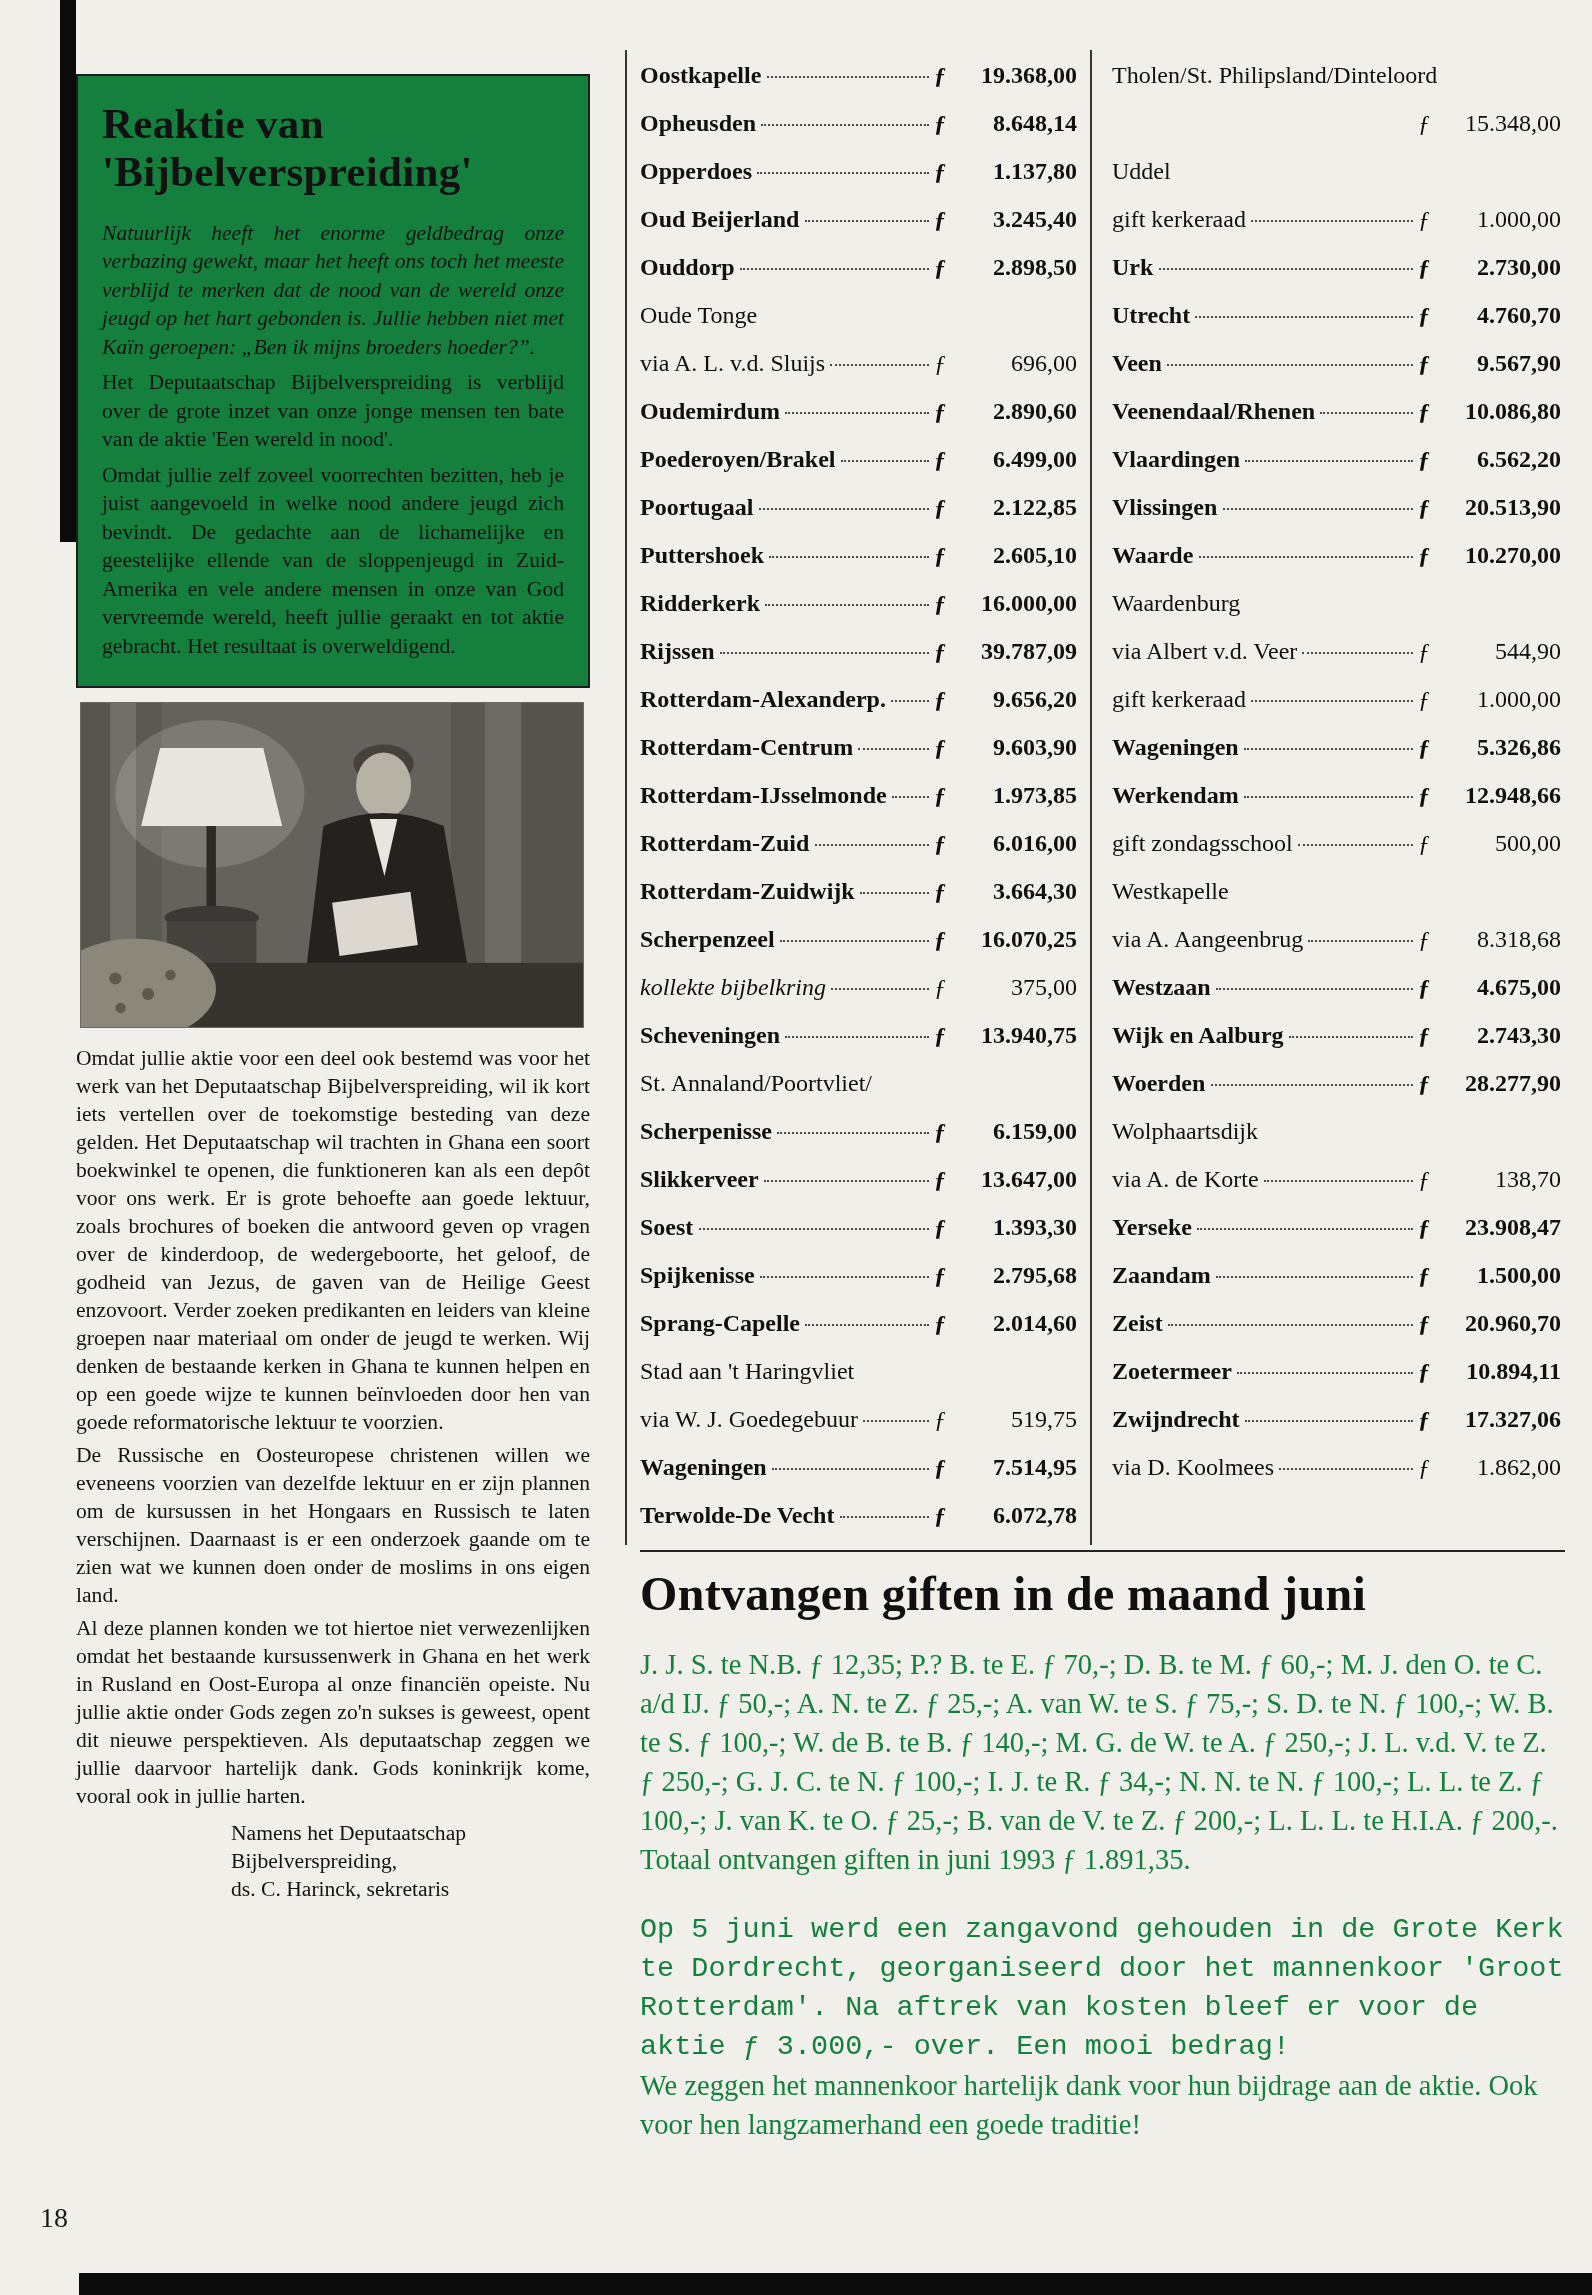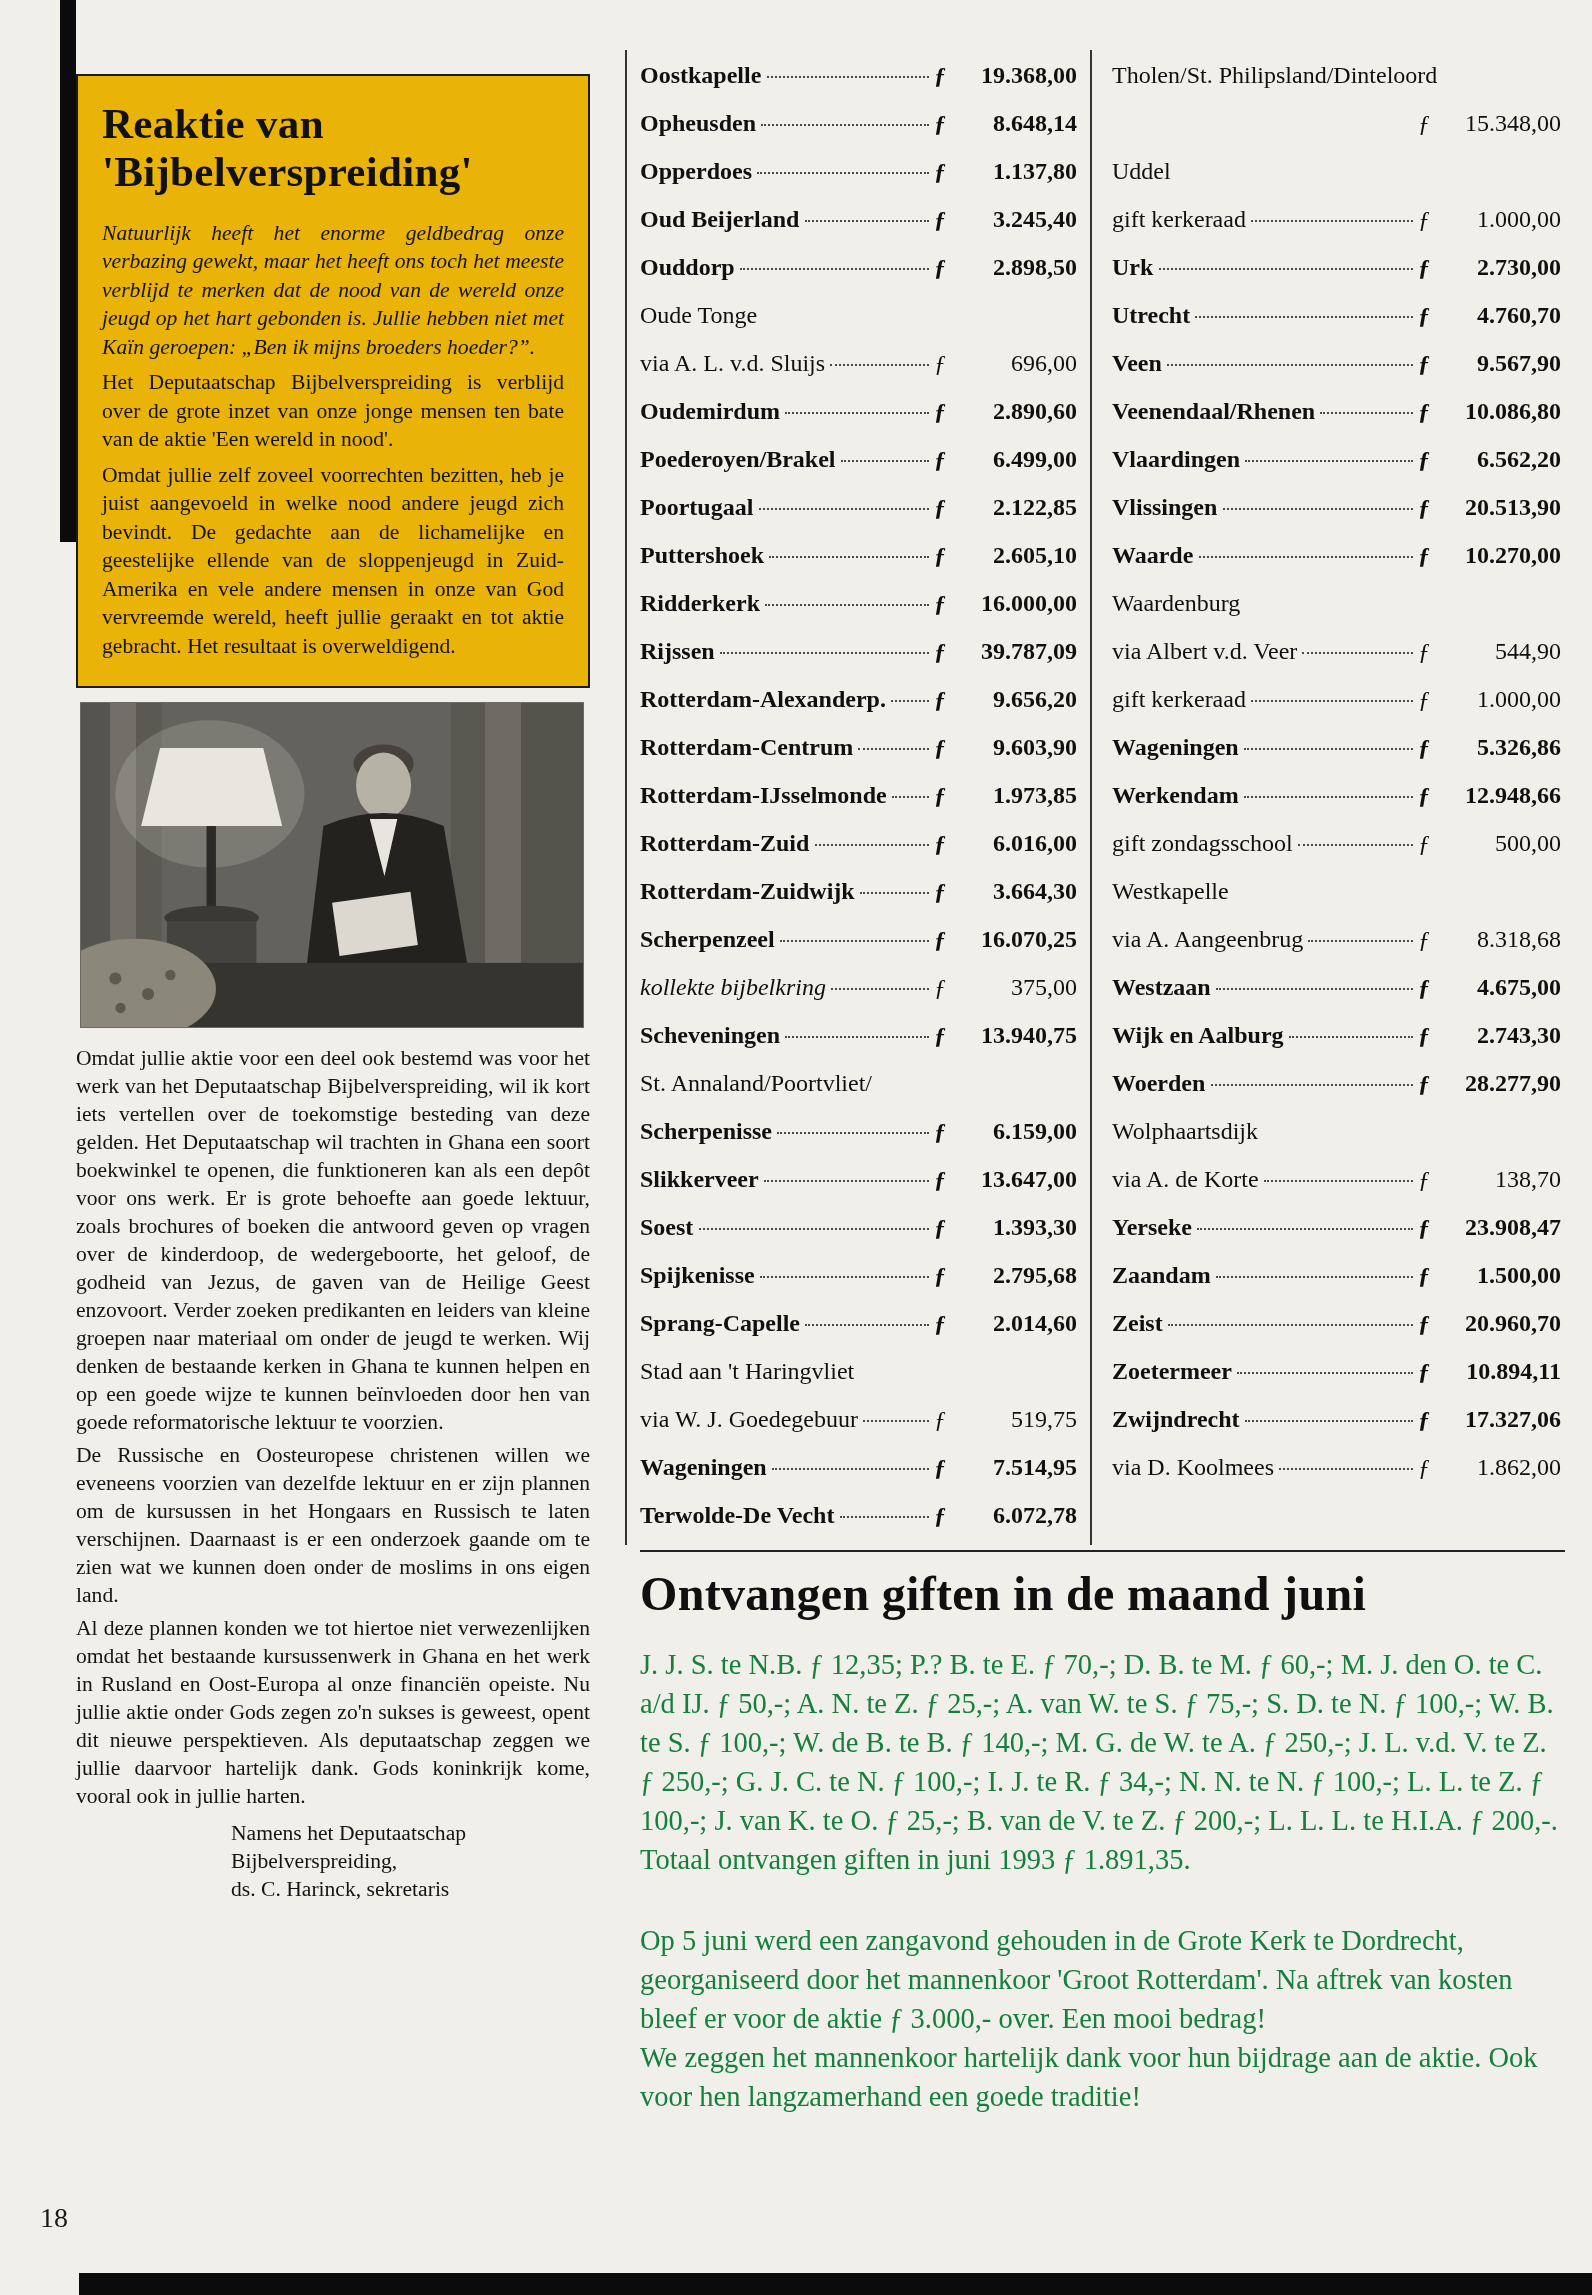--- a/index.html
+++ b/index.html
@@ -17,21 +17,21 @@
 
   
   .divider{position:absolute;top:50px;width:1.7px;height:1495px;background:#35342f;}
   .divider-1{left:625px;}
   .divider-2{left:1090px;}
 
   
   .col-article{position:absolute;left:76px;top:74px;width:514px;display:flex;flex-direction:column;}
   .article-box{
     border:2.6px solid #1c1c1c;
-    background:#eab308;
+    background:#15803d;
     padding:24px 24px 26px 24px;
     box-sizing:border-box;
   }
   .article-title{
     margin:0 0 22.4px 0;
     font-size:43px;line-height:1.12;font-weight:bold;letter-spacing:0.3px;color:#111;
   }
   .article-intro .para{margin:0 0 7px 0;font-size:21.6px;line-height:28.5px;text-align:justify;}
   .article-intro .para:last-child{margin-bottom:0;}
   .para.italic{font-style:italic;}
@@ -71,21 +71,21 @@
   .don-row.city .amount{font-weight:bold;}
 
   
   .bottom-section{position:absolute;left:640px;top:1550px;width:925px;}
   .rule{border-top:2.6px solid #222;width:100%;}
   .received-heading{
     margin:14px 0 0 0;font-size:48px;font-weight:bold;letter-spacing:0.3px;color:#101010;
   }
   .gifts{margin:24px 0 0 0;font-size:28.5px;line-height:39px;color:#15803d;}
   .gifts.total{margin-top:0;}
-  .gifts.para2{margin-top:42px;}
+  .gifts.para2{margin-top:31px;font-family:Liberation Mono, monospace;}
   .gifts.para3{margin-top:0;}
 </style>
 </head>
 <body>
 
 <div class="page">
 
   <div class="scan-left"></div>
   <div class="scan-bottom"></div>
 

